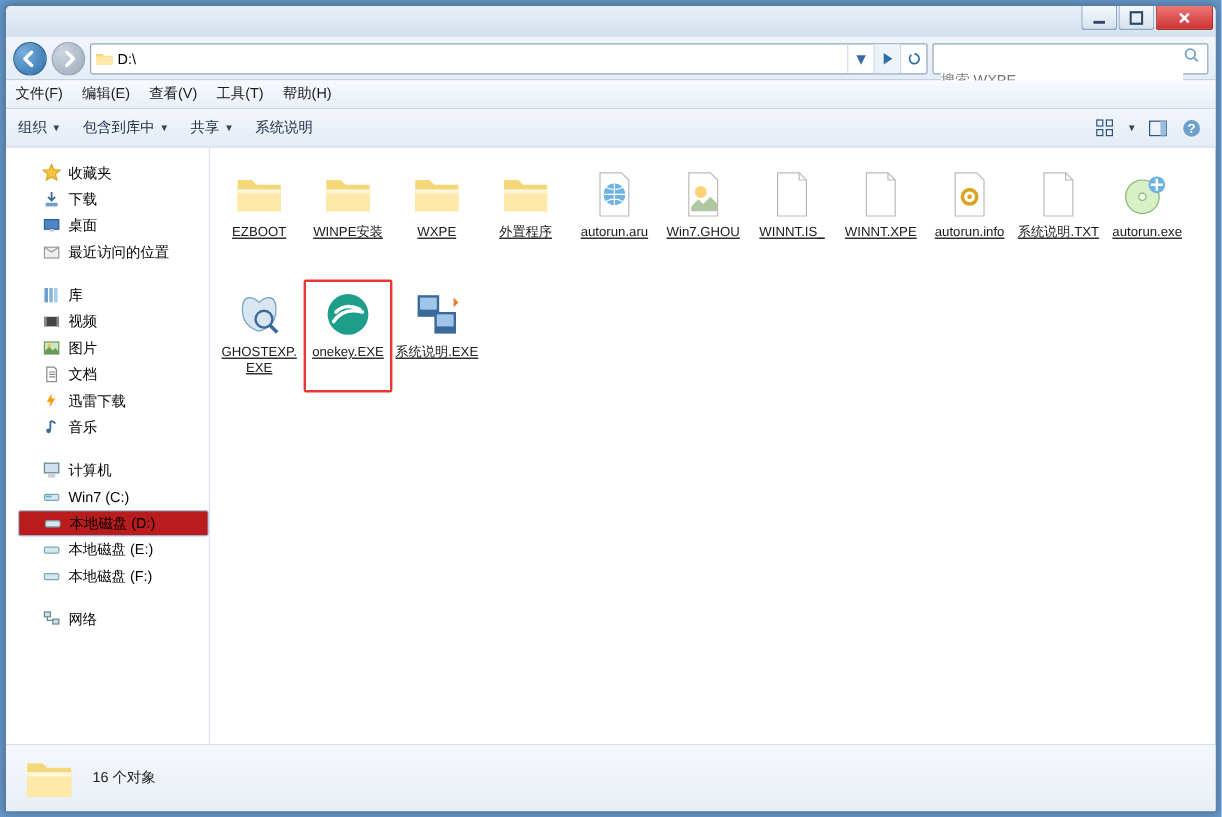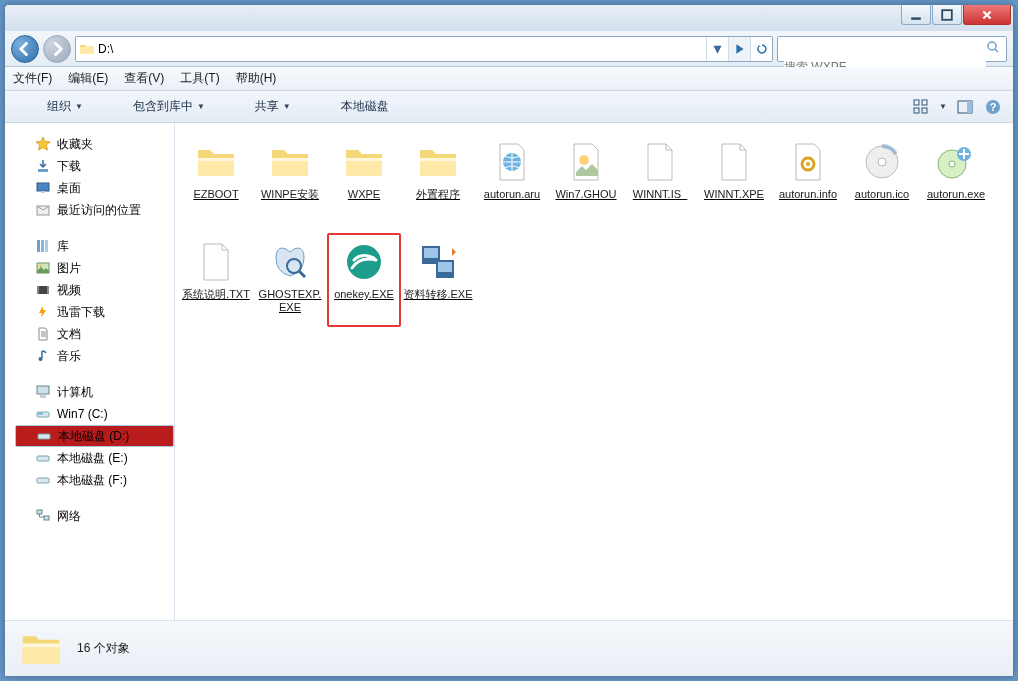--- a/index.html
+++ b/index.html
@@ -62,21 +62,21 @@
     border-bottom:1px solid #cbd6e2; display:flex;align-items:center;
     padding:0 8px; gap:16px; font-size:12px; color:#1a1a1a;
   }
   .menu-item { cursor:default; }
   
   .toolbar {
     height:32px; background:linear-gradient(#f2f6fb,#e4ecf5);
     border-bottom:1px solid #cbd6e2; display:flex; align-items:center;
     padding:0 10px; font-size:12px; color:#1a2d46;
   }
-  .tool-btn { display:flex; align-items:center; gap:4px; margin-right:18px; cursor:default;margin-left:32px;}
+  .tool-btn { display:flex; align-items:center; gap:4px; margin-right:18px; cursor:default;}
   .tool-btn .caret { font-size:8px; color:#345;}
   .toolbar .spacer { flex:1; }
   .view-switch { display:flex; align-items:center; gap:8px; }
   .vs-btn { width:20px; height:20px; display:flex;align-items:center;justify-content:center; color:#2d557a;}
   
   .main { flex:1; display:flex; min-height:0; }
   .sidebar { width:170px; border-right:1px solid #d9e2ec; padding:10px 0 10px 10px; overflow-y:auto; }
   .side-group { margin-bottom:14px; font-size:12px; }
   .side-head, .side-item {
     display:flex; align-items:center; gap:6px; height:22px; padding:0 4px; border-radius:2px;
@@ -193,21 +193,21 @@
     </div>
     <div class="tool-btn">
       <span>包含到库中</span>
       <span class="caret">▼</span>
     </div>
     <div class="tool-btn">
       <span>共享</span>
       <span class="caret">▼</span>
     </div>
     <div class="tool-btn">
-      <span>本地磁盘</span>
+      <span>系统说明</span>
     </div>
     <div class="spacer"></div>
     <div class="view-switch">
       <span class="vs-btn">
         <svg width="16" height="16" viewBox="0 0 16 16">
           <rect x="1" y="1" width="5" height="5" fill="none" stroke="currentColor"></rect>
           <rect x="9" y="1" width="5" height="5" fill="none" stroke="currentColor"></rect>
           <rect x="1" y="9" width="5" height="5" fill="none" stroke="currentColor"></rect>
           <rect x="9" y="9" width="5" height="5" fill="none" stroke="currentColor"></rect>
         </svg>
@@ -279,53 +279,53 @@
                 <rect x="2" y="2" width="3" height="12" fill="#6fa0cb"></rect>
                 <rect x="6" y="2" width="3" height="12" fill="#89b5da"></rect>
                 <rect x="10" y="2" width="3" height="12" fill="#a8cce9"></rect>
               </svg>
           </span>
           <span>库</span>
         </div>
         <div class="side-item">
           <span class="side-icon">
               <svg width="14" height="14" viewBox="0 0 14 14">
+                <rect x="1" y="3" width="12" height="8" fill="#444"></rect>
+                <rect x="1" y="3" width="2" height="8" fill="#888"></rect>
+                <rect x="11" y="3" width="2" height="8" fill="#888"></rect>
+              </svg>
+            </span>
+          <span>视频</span>
+        </div>
+        <div class="side-item">
+          <span class="side-icon">
+              <svg width="14" height="14" viewBox="0 0 14 14">
                 <rect x="1" y="2" width="12" height="10" fill="#cfe6c6" stroke="#6a9a58"></rect>
                 <circle cx="5" cy="5" r="1.5" fill="#f5c542"></circle>
                 <path d="M1 10 l4-4 3 3 2-2 3 3 v2 H1" fill="#6a9a58"></path>
               </svg>
             </span>
           <span>图片</span>
         </div>
         <div class="side-item">
           <span class="side-icon">
               <svg width="14" height="14" viewBox="0 0 14 14">
-                <rect x="1" y="3" width="12" height="8" fill="#444"></rect>
-                <rect x="1" y="3" width="2" height="8" fill="#888"></rect>
-                <rect x="11" y="3" width="2" height="8" fill="#888"></rect>
-              </svg>
-            </span>
-          <span>视频</span>
-        </div>
-        <div class="side-item">
-          <span class="side-icon">
-              <svg width="14" height="14" viewBox="0 0 14 14">
-                <path d="M7 1 L3 8 h3 l-1 5 5-8 H7 Z" fill="#f59e0b"></path>
-              </svg>
-            </span>
-          <span>迅雷下载</span>
-        </div>
-        <div class="side-item">
-          <span class="side-icon">
-              <svg width="14" height="14" viewBox="0 0 14 14">
                 <path d="M3 1 h6 l2 2 v10 H3 Z" fill="#fff" stroke="#888"></path>
                 <path d="M5 5 h5 M5 7 h5 M5 9 h5" stroke="#888"></path>
               </svg>
             </span>
           <span>文档</span>
+        </div>
+        <div class="side-item">
+          <span class="side-icon">
+              <svg width="14" height="14" viewBox="0 0 14 14">
+                <path d="M7 1 L3 8 h3 l-1 5 5-8 H7 Z" fill="#f59e0b"></path>
+              </svg>
+            </span>
+          <span>迅雷下载</span>
         </div>
         <div class="side-item">
           <span class="side-icon">
               <svg width="14" height="14" viewBox="0 0 14 14">
                 <path d="M6 2 v7" stroke="#3a6a9a" stroke-width="1.5"></path>
                 <circle cx="4.5" cy="10" r="2" fill="#3a6a9a"></circle>
                 <path d="M6 2 q3 0 4 2" stroke="#3a6a9a" stroke-width="1.5" fill="none"></path>
               </svg>
             </span>
           <span>音乐</span>
@@ -479,46 +479,36 @@
                 <path d="M12 6 h18 l6 6 V42 H12 Z" fill="#fff" stroke="#bbb"></path>
                 <circle cx="24" cy="26" r="6" fill="none" stroke="#d8a521" stroke-width="3"></circle>
                 <circle cx="24" cy="26" r="2" fill="#d8a521"></circle>
               </svg>
             </div>
             <div class="file-label">autorun.info</div>
           </div>
           <div class="file-item">
             <div class="file-icon">
               <svg width="48" height="48" viewBox="0 0 48 48">
-                <circle cx="24" cy="24" r="16" fill="#eee" stroke="#bbb"></circle>
-                <circle cx="24" cy="24" r="4" fill="#fff" stroke="#bbb"></circle>
-                <path d="M24 8 a16 16 0 0 1 14 8" stroke="rgba(120,160,200,.6)" stroke-width="4" fill="none"></path>
-              </svg>
-            </div>
-            <div class="file-label">autorun.ico</div>
+                <path d="M12 6 h18 l6 6 V42 H12 Z" fill="#fff" stroke="#bbb"></path>
+                <path d="M30 6 v6 h6" fill="none" stroke="#bbb"></path>
+              </svg>
+            </div>
+            <div class="file-label">系统说明.TXT</div>
           </div>
           <div class="file-item">
             <div class="file-icon">
               <svg width="48" height="48" viewBox="0 0 48 48">
                 <circle cx="20" cy="26" r="14" fill="#d7f0c6" stroke="#8ab36e"></circle>
                 <circle cx="20" cy="26" r="3" fill="#fff" stroke="#8ab36e"></circle>
                 <circle cx="32" cy="16" r="7" fill="#6fb3e0"></circle>
                 <path d="M32 11 v10 M27 16 h10" stroke="#fff" stroke-width="2"></path>
               </svg>
             </div>
             <div class="file-label">autorun.exe</div>
-          </div>
-          <div class="file-item">
-            <div class="file-icon">
-              <svg width="48" height="48" viewBox="0 0 48 48">
-                <path d="M12 6 h18 l6 6 V42 H12 Z" fill="#fff" stroke="#bbb"></path>
-                <path d="M30 6 v6 h6" fill="none" stroke="#bbb"></path>
-              </svg>
-            </div>
-            <div class="file-label">系统说明.TXT</div>
           </div>
           <div class="file-item">
             <div class="file-icon">
               <svg width="48" height="48" viewBox="0 0 48 48">
                 <path d="M16 10 q-6 0 -6 10 q0 14 14 18 q14 -4 14 -18 q0 -10 -6 -10 q-4 0 -8 4 q-4 -4 -8 -4 Z" fill="#d9e6f2" stroke="#6fa0cb"></path>
                 <circle cx="28" cy="28" r="7" fill="none" stroke="#3a6a9a" stroke-width="2"></circle>
                 <path d="M33 33 l6 6" stroke="#3a6a9a" stroke-width="3"></path>
               </svg>
             </div>
             <div class="file-label">GHOSTEXP.EXE</div>
@@ -535,21 +525,21 @@
           <div class="file-item">
             <div class="file-icon">
               <svg width="48" height="48" viewBox="0 0 48 48">
                 <rect x="8" y="8" width="18" height="18" fill="#3a6a9a"></rect>
                 <rect x="10" y="10" width="14" height="10" fill="#9fc5e8"></rect>
                 <rect x="22" y="22" width="18" height="18" fill="#3a6a9a"></rect>
                 <rect x="24" y="24" width="14" height="10" fill="#9fc5e8"></rect>
                 <path d="M30 12 h8 v6 l4 -4 -4 -4 v2 h-8" fill="#e57c2d"></path>
               </svg>
             </div>
-            <div class="file-label">资料转移.EXE</div>
+            <div class="file-label">系统说明.EXE</div>
           </div>
         </div>
     </div>
   </div>
 
   <div class="status-bar">
     <span class="status-folder-icon">
       <svg width="44" height="44" viewBox="0 0 48 48" class="folder-svg">
         <path class="back" d="M4 10 h14 l4 4 H44 V40 H4 Z"></path>
         <path class="front" d="M4 18 H44 V40 H4 Z"></path>

